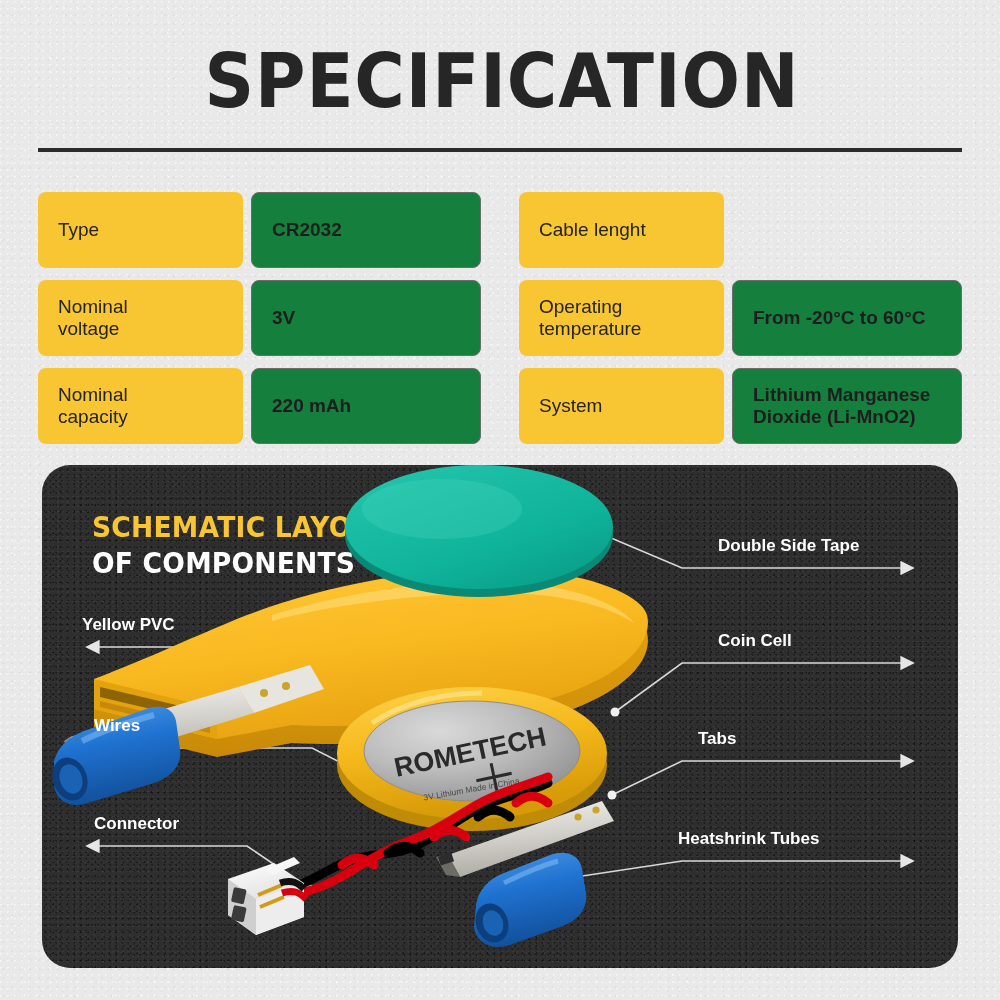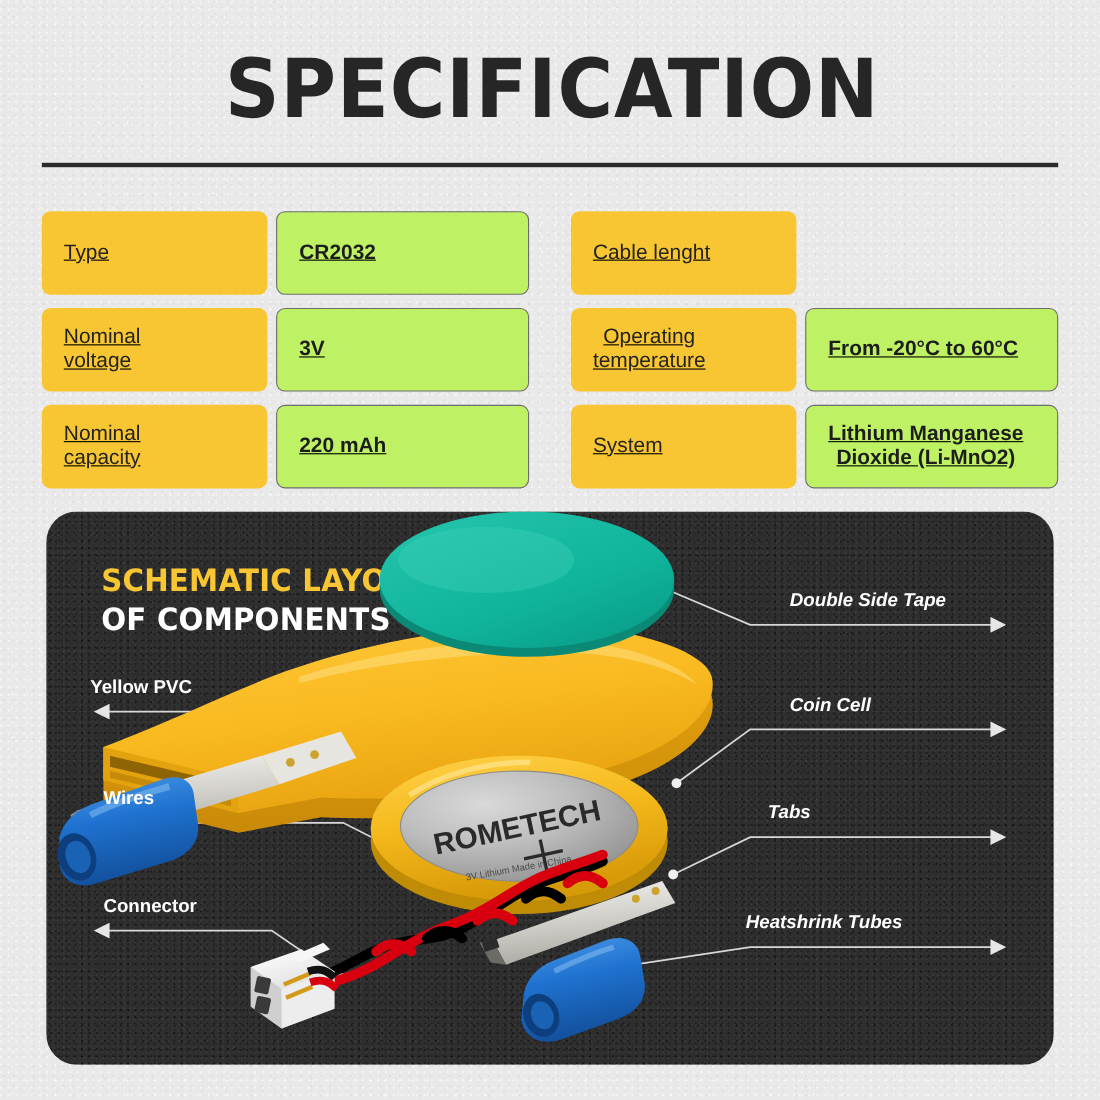--- a/index.html
+++ b/index.html
@@ -44,50 +44,50 @@
   }
 
   
   #spec-table {
     position: absolute; left: 38px; top: 192px;
     width: 924px;
     display: grid;
     grid-template-columns: 1fr 1fr;
     column-gap: 38px;
   }
-  .spec-col { display: flex; flex-direction: column; gap: 12px; text-decoration: underline; }
+  .spec-col { display: flex; flex-direction: column; gap: 12px; }
   .spec-row {
     display: grid;
     grid-template-columns: 205px 1fr;
     column-gap: 8px;
     height: 76px;
   }
   .spec-label {
     background: #f9c633;
     border-radius: 8px;
     display: flex; align-items: center;
     padding: 0 20px;
     font-size: 19px;
     color: #232323;
     line-height: 1.18;
     white-space: pre-line;
   }
   .spec-value {
-    background: #bef264;
+    background: #15803d;
     border: 1.5px solid #6c6c6c;
     border-radius: 8px;
     display: flex; align-items: center;
     padding: 0 20px;
     font-size: 19px;
     font-weight: bold;
     color: #1d1d1d;
     line-height: 1.18;
     white-space: pre-line;
   }
-  .spec-col.right .spec-row { grid-template-columns: 205px 1fr; text-align: center; }
+  .spec-col.right .spec-row { grid-template-columns: 205px 1fr; }
 
   
   #schematic {
     position: absolute;
     left: 42px; top: 465px;
     width: 916px; height: 503px;
     border-radius: 28px;
     background-color: #2e2e2e;
     background-image:
       radial-gradient(circle at 17% 31%, rgba(255,255,255,.05) 0 1px, transparent 1px),
@@ -111,21 +111,21 @@
   #heading-line2 { color: #ffffff; display: block; }
 
   .callout {
     position: absolute;
     color: #fff;
     font-size: 17px;
     font-weight: bold;
     white-space: nowrap;
   }
   .callout.left  { left: 0; }
-  .callout.right { left: 0; font-style: italic; }
+  .callout.right { left: 0; }
 
   #svg-layer { position: absolute; inset: 0; }
 </style>
 </head>
 <body>
 
 <div id="page"></div>
 
 <div id="title-wrap">
   <div id="page-title">SPECIFICATION</div>

